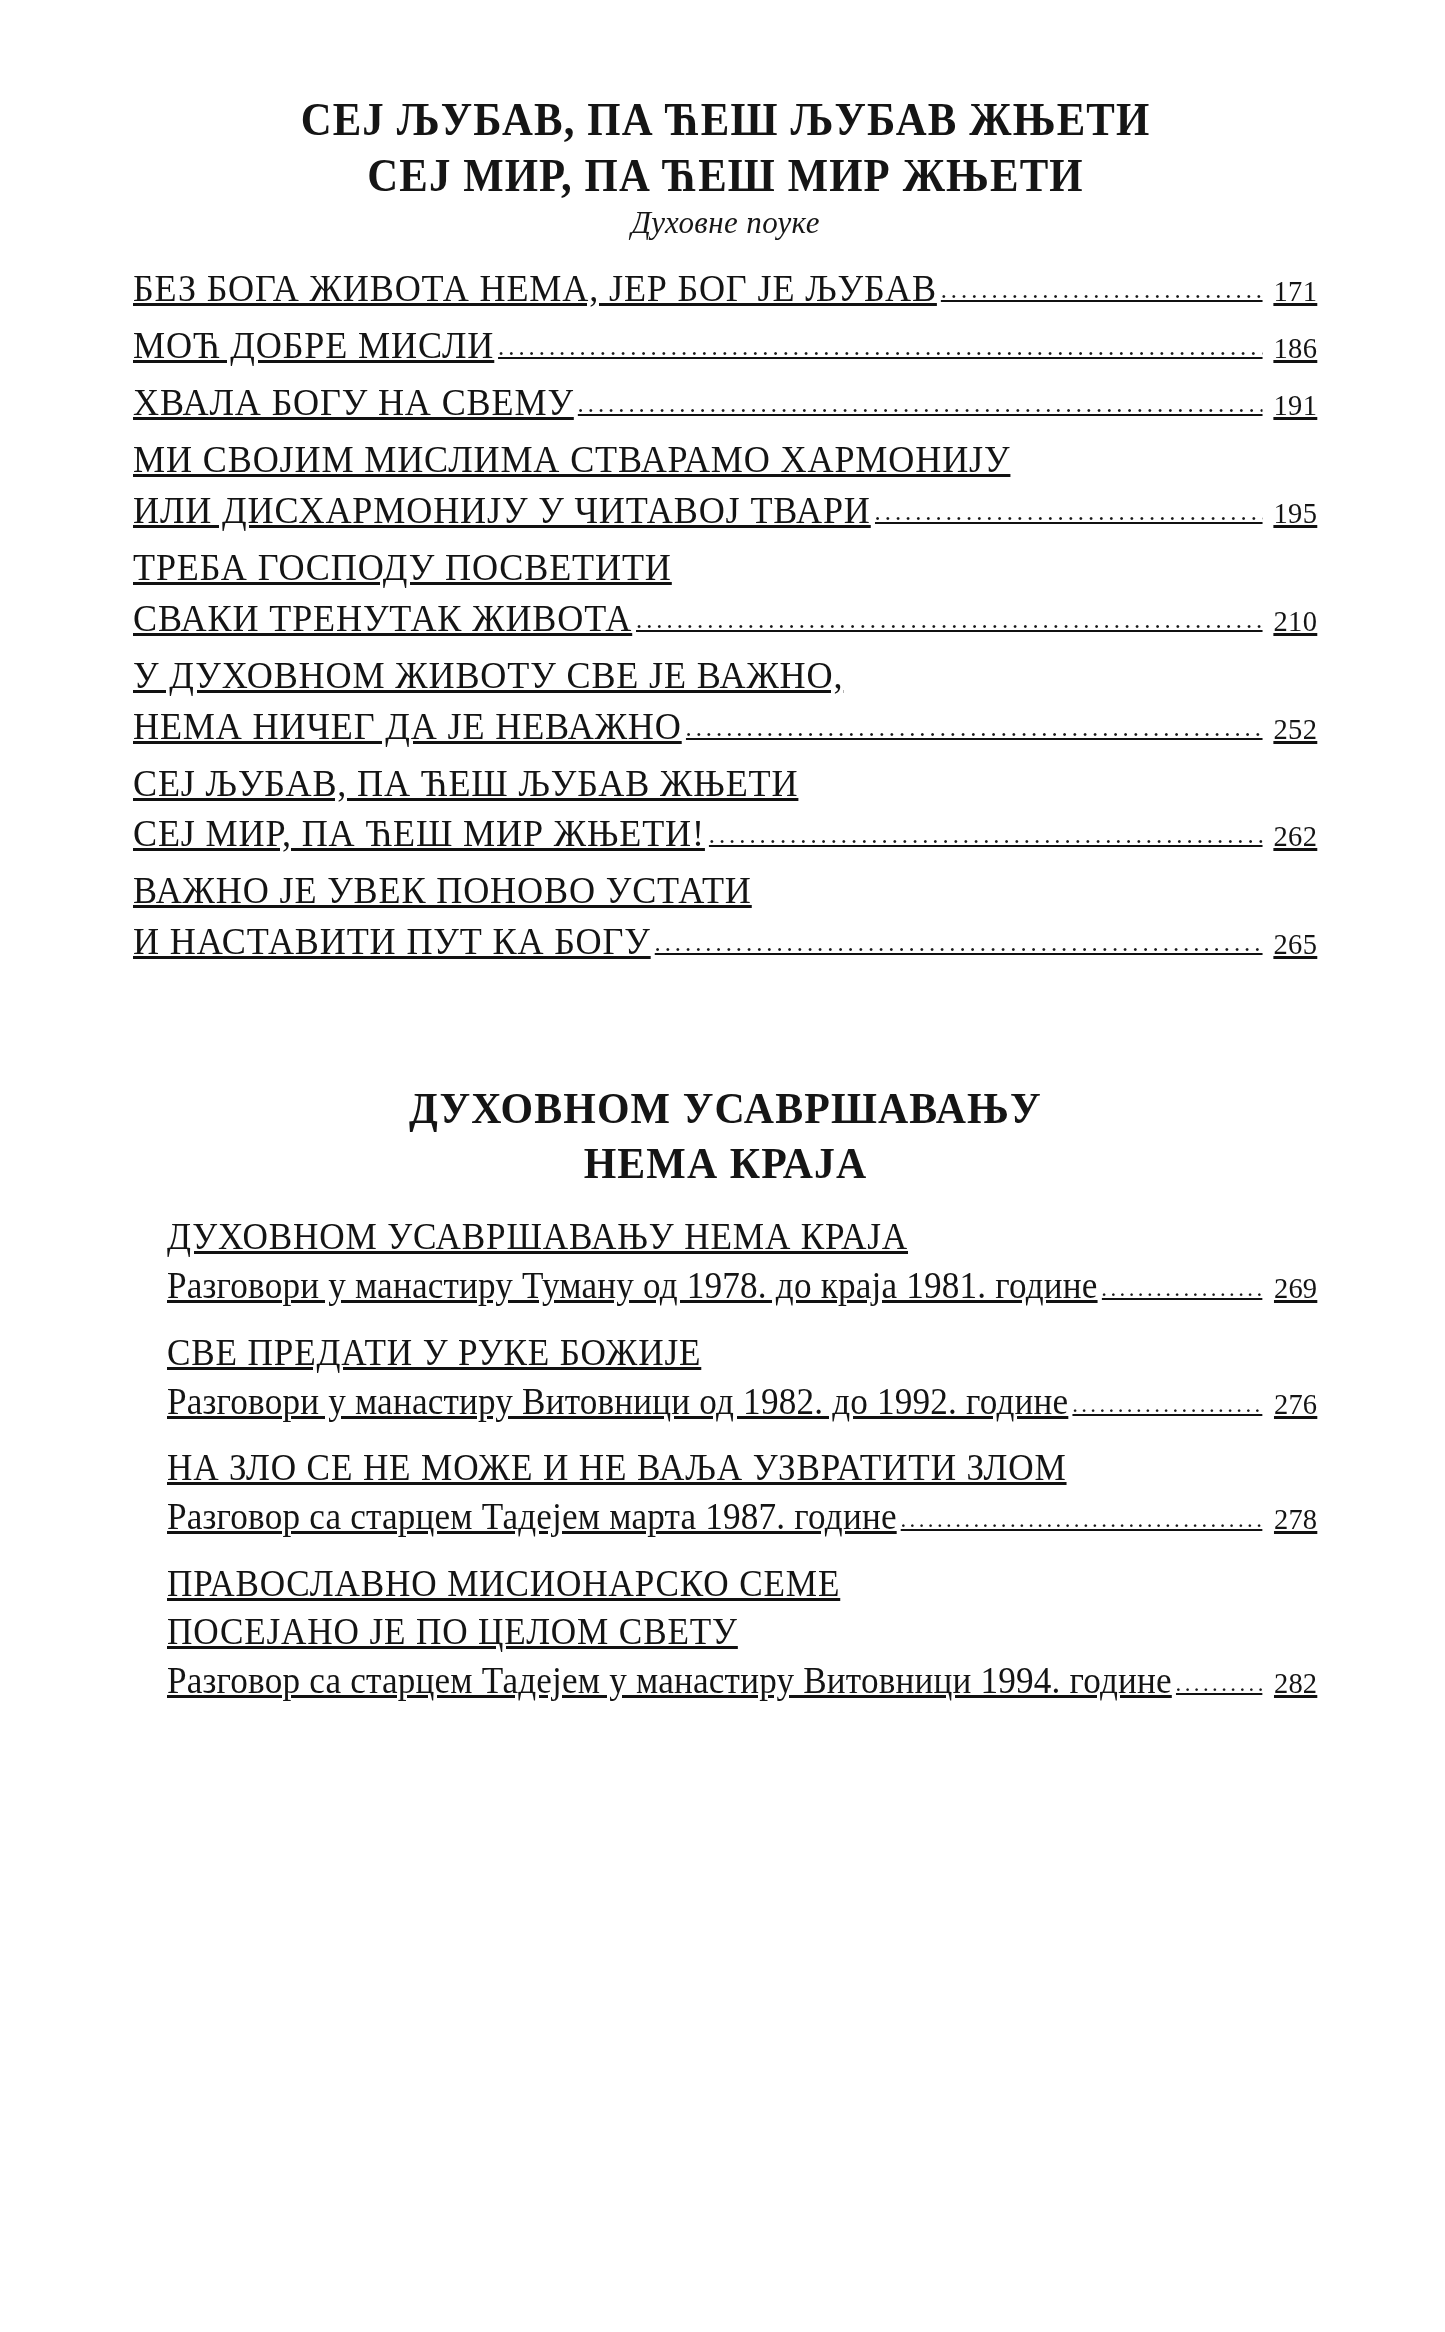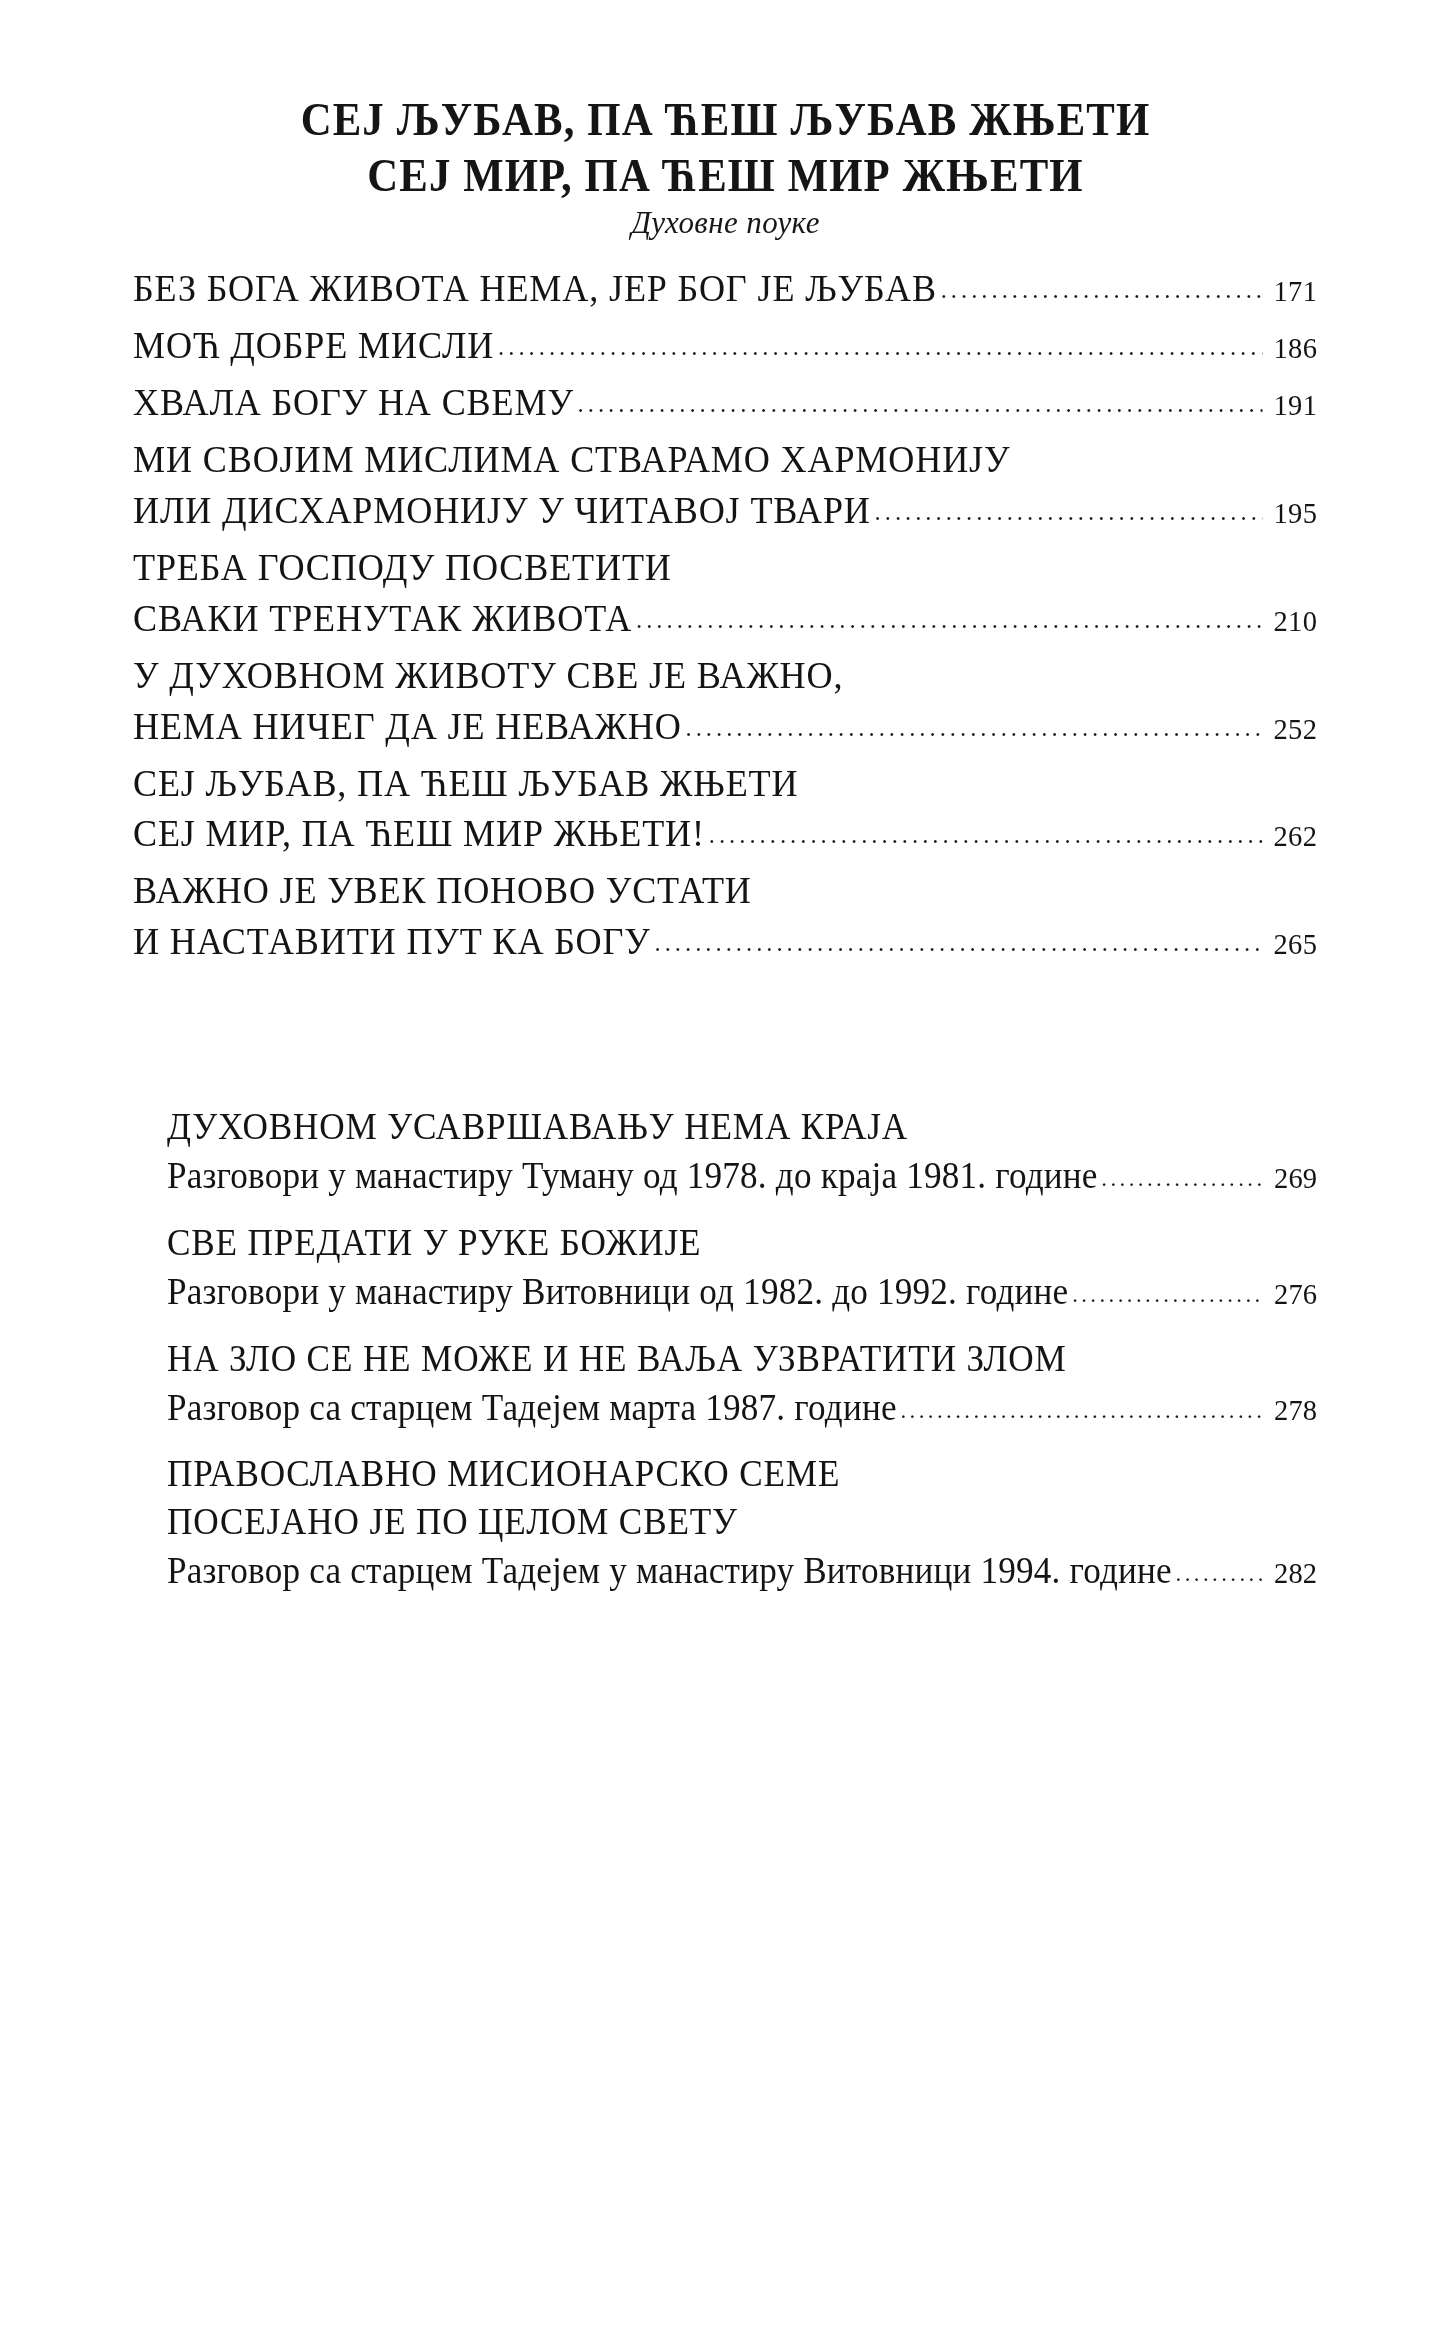--- a/index.html
+++ b/index.html
@@ -48,20 +48,21 @@
     font-style: italic;
     font-size: 31px;
     line-height: 1.2;
     color: #171717;
     letter-spacing: 0.4px;
   }
 
   
   .toc {
     margin-top: 22px;
+    text-decoration: underline;
   }
   .toc-entry {
     margin-bottom: 6px;
   }
   .entry-line {
     display: block;
     font-size: 38px;
     line-height: 1.34;
     letter-spacing: 0.9px;
     color: #141414;
@@ -225,20 +226,24 @@
             <span class="page-num">265</span>
           </div>
         </div>
 
       </div>
     </div>
 
     <div class="spacer-lg"></div>
 
     <div class="section2">
+      <div class="section-title">
+        <span class="title-line">ДУХОВНОМ УСАВРШАВАЊУ</span>
+        <span class="title-line">НЕМА КРАЈА</span>
+      </div>
 
       <div class="spacer-sm"></div>
 
       <div class="toc" style="margin-top:6px;">
 
         <div class="toc-entry entry-group">
           <span class="group-head">ДУХОВНОМ УСАВРШАВАЊУ НЕМА КРАЈА</span>
           <div class="leader-line entry-sub">
             <span class="entry-text">Разговори у манастиру Туману од 1978. до краја 1981. године</span>
             <span class="dots">.........................................................................................................................</span>

